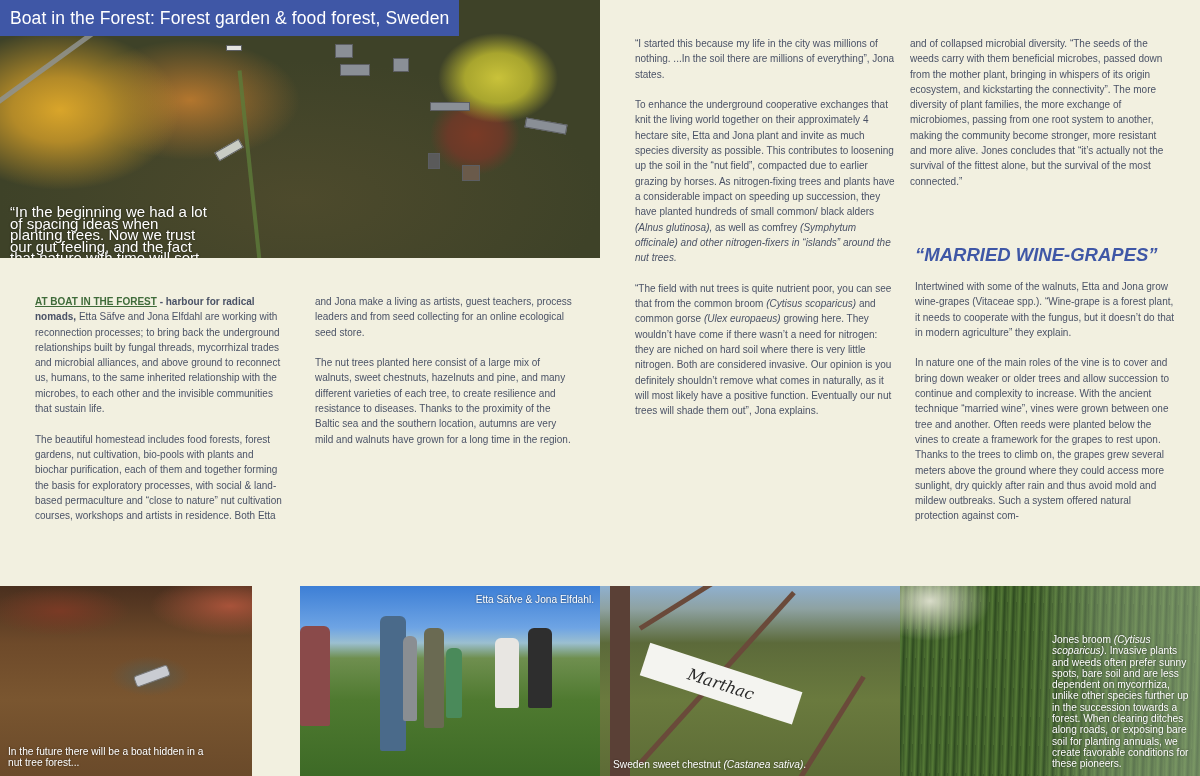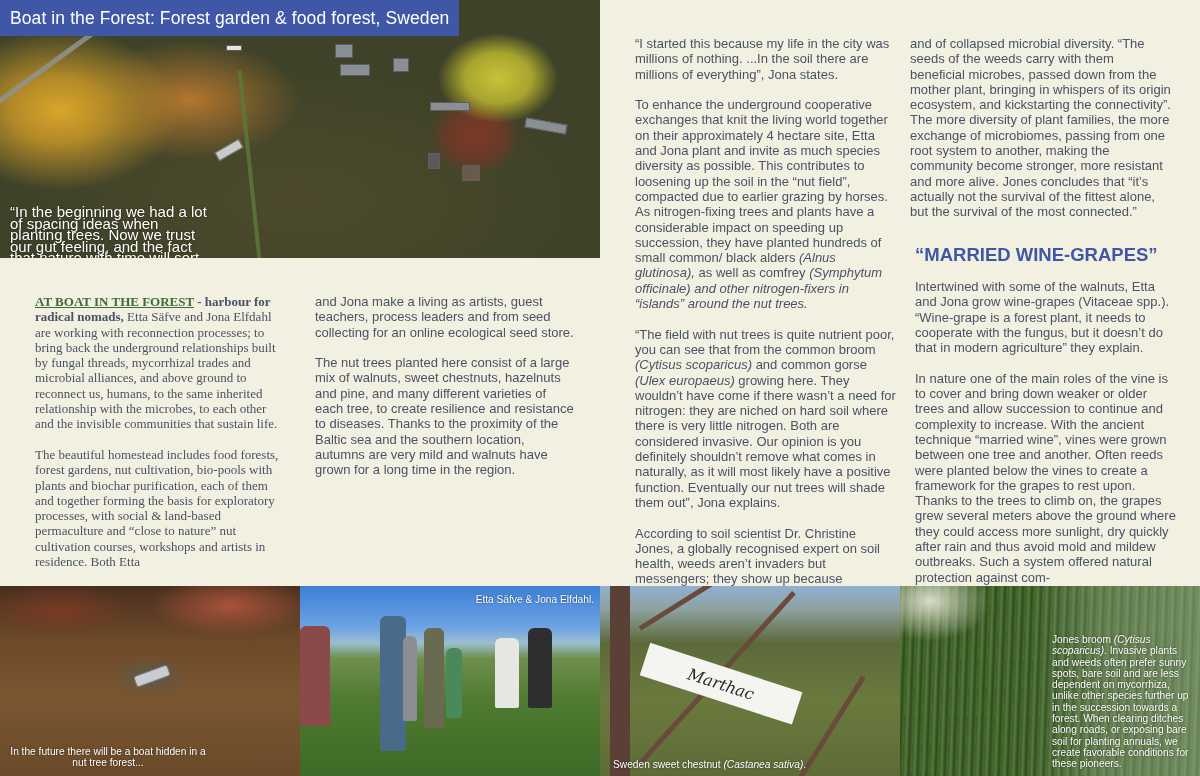--- a/index.html
+++ b/index.html
@@ -49,45 +49,44 @@
     position: absolute; left: 10px; top: 206px; width: 205px;
     color: #ffffff; font-size: 15px; line-height: 11.5px;
     font-family: "Liberation Sans", sans-serif;
     text-shadow: 0 0 2px rgba(0,0,0,.6);
   }
 
   
   .col {
     position: absolute;
     font-family: "Liberation Sans", sans-serif;
-    font-size: 13px; line-height: 15.3px; color: #4a5266;
+    font-size: 10px; line-height: 15.3px; color: #4a5266;
   }
   .col p { margin-bottom: 15.3px; }
   .col em { font-style: italic; }
   .lead-link {
     color: #3f6b3a; font-weight: bold; text-decoration: underline;
     text-decoration-color: #3f6b3a;
   }
   .lead-bold { font-weight: bold; color: #4a5266; }
   .section-heading {
     font-family: "Liberation Sans", sans-serif;
-    font-weight: bold; 
+    font-weight: bold; font-style: italic;
     color: #3f57a6; text-transform: uppercase;
   }
 
   
   .strip { position: absolute; top: 586px; height: 190px; overflow: hidden; }
   .photo-1 {
-    left: 0; width: 300px;
+    left: 0; width: 252px;
     background:
       radial-gradient(ellipse 40px 20px at 150px 90px, #5a5a4c 0%, rgba(90,90,70,0) 100%),
       radial-gradient(ellipse 80px 30px at 230px 20px, #a8533a 0%, rgba(150,80,50,0) 100%),
       radial-gradient(ellipse 70px 25px at 60px 25px, #7a3a25 0%, rgba(120,60,40,0) 100%),
       linear-gradient(180deg, #4a2f1e 0%, #6e4a2a 30%, #7a5630 60%, #6a4a2a 100%);
-    text-align: center;
   }
   .photo-1 .boat {
     position: absolute; left: 134px; top: 84px; width: 36px; height: 12px;
     background: #c9ccd2; border: 1px solid #777; transform: rotate(-20deg); border-radius: 3px;
   }
   .photo-2 {
     left: 300px; width: 300px;
     background:
       linear-gradient(180deg, #3d7fd6 0%, #6ea4e4 22%, #9bbfd0 30%, #6f8f4f 38%, #4f7a30 60%, #3d6a26 100%);
   }
@@ -143,41 +142,40 @@
     <div class="bldg" style="left:462px;top:165px;width:18px;height:16px;background:#6a5a4a;"></div>
     <div class="bldg" style="left:428px;top:153px;width:12px;height:16px;background:#5a5a5a;"></div>
     <div class="bldg" style="left:215px;top:145px;width:28px;height:10px;transform:rotate(-30deg);background:#c9ccc4;"></div>
 
     <div class="title-bar">
       <span>Boat in the Forest: Forest garden &amp; food forest, Sweden</span>
     </div>
     <div class="hero-caption">“In the beginning we had a lot of spacing ideas when planting trees. Now we trust our gut feeling, and the fact that nature with time will sort out what works best, at its own pace.”</div>
   </div>
 
-  <div class="col" style="left:35px;top:294px;width:252px;font-family:Liberation Serif, serif;">
+  <div class="col" style="left:35px;top:294px;width:252px;">
     <p>
       <a class="lead-link">AT BOAT IN THE FOREST</a><span class="lead-bold"> - harbour for radical nomads,</span><span> Etta Säfve and Jona Elfdahl are working with reconnection processes; to bring back the underground relationships built by fungal threads, mycorrhizal trades and microbial alliances, and above ground to reconnect us, humans, to the same inherited relationship with the microbes, to each other and the invisible communities that sustain life.</span>
     </p>
     <p>The beautiful homestead includes food forests, forest gardens, nut cultivation, bio-pools with plants and biochar purification, each of them and together forming the basis for exploratory processes, with social &amp; land-based permaculture and “close to nature” nut cultivation courses, workshops and artists in residence. Both Etta</p>
   </div>
 
   <div class="col" style="left:315px;top:294px;width:262px;">
     <p>and Jona make a living as artists, guest teachers, process leaders and from seed collecting for an online ecological seed store.</p>
     <p>The nut trees planted here consist of a large mix of walnuts, sweet chestnuts, hazelnuts and pine, and many different varieties of each tree, to create resilience and resistance to diseases. Thanks to the proximity of the Baltic sea and the southern location, autumns are very mild and walnuts have grown for a long time in the region.</p>
   </div>
 
   <div class="col" style="left:635px;top:36px;width:262px;">
     <p>“I started this because my life in the city was millions of nothing. ...In the soil there are millions of everything”, Jona states.</p>
     <p>
       <span>To enhance the underground cooperative exchanges that knit the living world together on their approximately 4 hectare site, Etta and Jona plant and invite as much species diversity as possible. This contributes to loosening up the soil in the “nut field”, compacted due to earlier grazing by horses. As nitrogen-fixing trees and plants have a considerable impact on speeding up succession, they have planted hundreds of small common/ black alders </span><em>(Alnus glutinosa),</em><span> as well as comfrey </span><em>(Symphytum officinale) and other nitrogen-fixers in “islands” around the nut trees.</em>
     </p>
     <p>
       <span>“The field with nut trees is quite nutrient poor, you can see that from the common broom </span><em>(Cytisus scoparicus)</em><span> and common gorse </span><em>(Ulex europaeus)</em><span> growing here. They wouldn’t have come if there wasn’t a need for nitrogen: they are niched on hard soil where there is very little nitrogen. Both are considered invasive. Our opinion is you definitely shouldn’t remove what comes in naturally, as it will most likely have a positive function. Eventually our nut trees will shade them out”, Jona explains.</span>
     </p>
-    <p>According to soil scientist Dr. Christine Jones, a globally recognised expert on soil health, weeds aren’t invaders but messengers; they show up because something else disappeared, acting as the voice of compacted soil, of imbalanced minerals</p>
   </div>
 
   <div class="col" style="left:862px;top:36px;width:262px;margin-left:48px;">
     <p>and of collapsed microbial diversity. “The seeds of the weeds carry with them beneficial microbes, passed down from the mother plant, bringing in whispers of its origin ecosystem, and kickstarting the connectivity”. The more diversity of plant families, the more exchange of microbiomes, passing from one root system to another, making the community become stronger, more resistant and more alive. Jones concludes that “it’s actually not the survival of the fittest alone, but the survival of the most connected.”</p>
   </div>
   <div class="section-heading" style="position:absolute;left:915px;top:244px;width:262px;font-size:18.5px;line-height:22px;">“MARRIED WINE-GRAPES”</div>
   <div class="col" style="left:915px;top:279px;width:262px;">
     <p>Intertwined with some of the walnuts, Etta and Jona grow wine-grapes (Vitaceae spp.). “Wine-grape is a forest plant, it needs to cooperate with the fungus, but it doesn’t do that in modern agriculture” they explain.</p>
     <p>In nature one of the main roles of the vine is to cover and bring down weaker or older trees and allow succession to continue and complexity to increase. With the ancient technique “married wine”, vines were grown between one tree and another. Often reeds were planted below the vines to create a framework for the grapes to rest upon. Thanks to the trees to climb on, the grapes grew several meters above the ground where they could access more sunlight, dry quickly after rain and thus avoid mold and mildew outbreaks. Such a system offered natural protection against com-</p>
   </div>

